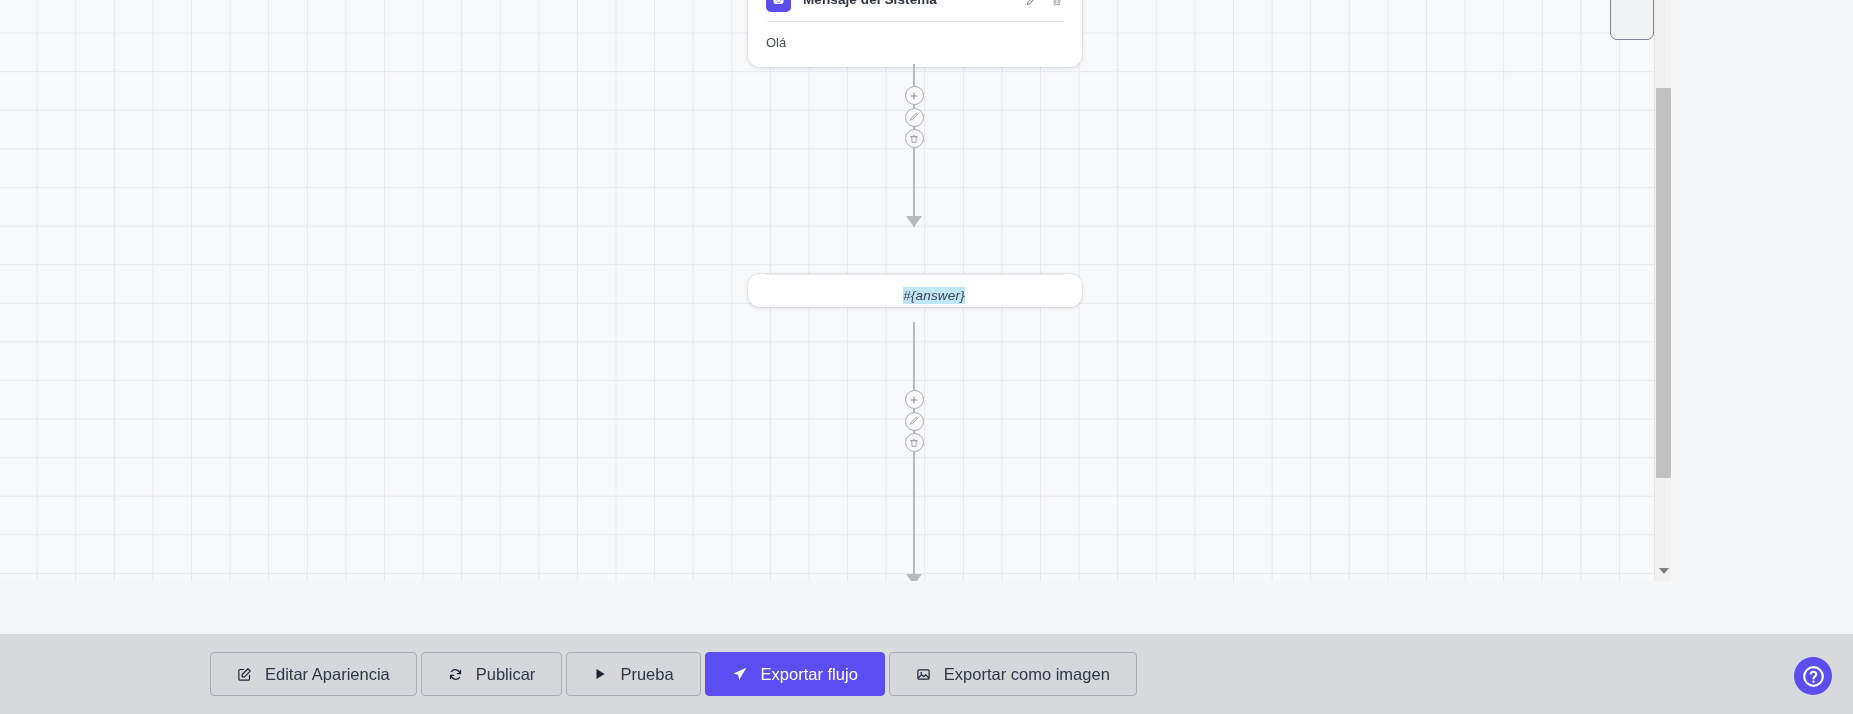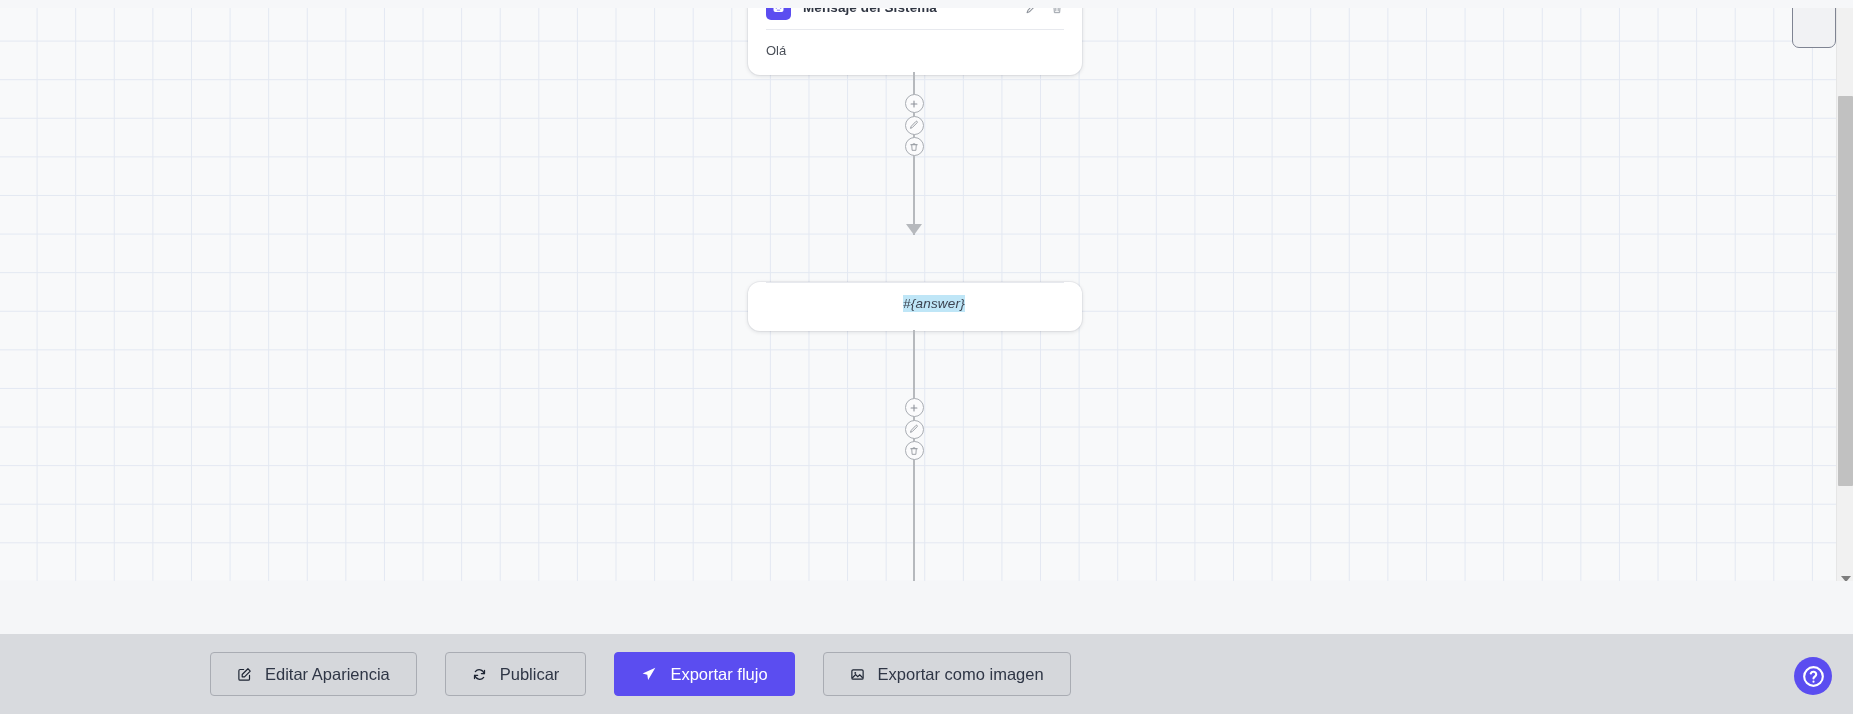--- a/index.html
+++ b/index.html
@@ -14,22 +14,22 @@
 
   #app {
     position: relative;
     width: 1853px;
     height: 714px;
   }
 
   
   .canvas {
     position: absolute;
-    left: 0; top: 8px;
-    width: 1853px;
+    left: 0; top: 0;
+    width: 1671px;
     height: 581px;
     background-color: #f8f9fa;
     background-image:
       linear-gradient(to right, #e3e8f2 1px, transparent 1px),
       linear-gradient(to bottom, #e3e8f2 1px, transparent 1px);
     background-size: 38.6px 38.6px;
     background-position: -2px -6px;
     overflow: hidden;
   }
 
@@ -92,21 +92,21 @@
     background: #e7e9ee;
     margin: 0 18px;
   }
 
   .node-body {
     padding: 13px 18px 17px 18px;
     font-size: 13px;
     color: #4a4f58;
     min-height: 28px;
   }
-  .node-body.center { text-align: center; padding-bottom: 20px; margin-left: 38px; }
+  .node-body.center { text-align: center; padding-bottom: 4px; margin-left: 38px; }
 
   .var-chip {
     font-style: italic;
     font-size: 13.5px;
     color: #3c4350;
     background: #bfe6f7;
     padding: 1px 0px;
     letter-spacing: .2px;
   }
 
@@ -199,21 +199,21 @@
     width: 1853px;
     height: 80px;
     background: #d8dade;
     display: flex;
     align-items: center;
   }
 
   .tb-inner {
     display: flex;
     align-items: center;
-    gap: 28px;
+    gap: 4px;
     margin-left: 210px;
   }
 
   .tb-btn {
     position: relative;
     height: 44px;
     min-width: 120px;
     padding: 0 26px;
     background: #d5d7db;
     border: 1px solid #a9acb3;
@@ -378,20 +378,28 @@
             <path d="M20 5.5v5h-5"></path>
             <path d="M19.4 10.5A8 8 0 0 0 5.3 7.3"></path>
             <path d="M4 18.5v-5h5"></path>
             <path d="M4.6 13.5a8 8 0 0 0 14.1 3.2"></path>
           </svg>
         </span>
         <span>Publicar</span>
       </button>
 
 
+      <button class="tb-btn">
+        <span class="tb-ico">
+          <svg width="14" height="14" viewBox="0 0 24 24" fill="#1d2433">
+            <path d="M6 3.6 20 12 6 20.4z"></path>
+          </svg>
+        </span>
+        <span>Prueba</span>
+      </button>
 
       <button class="tb-btn primary">
         <span class="tb-ico">
           <svg width="16" height="16" viewBox="0 0 24 24" fill="#ffffff">
             <path d="M21.5 2.7 2.4 11.1l7 2.2 1.3 7.8z"></path>
           </svg>
         </span>
         <span>Exportar flujo</span>
       </button>
 

